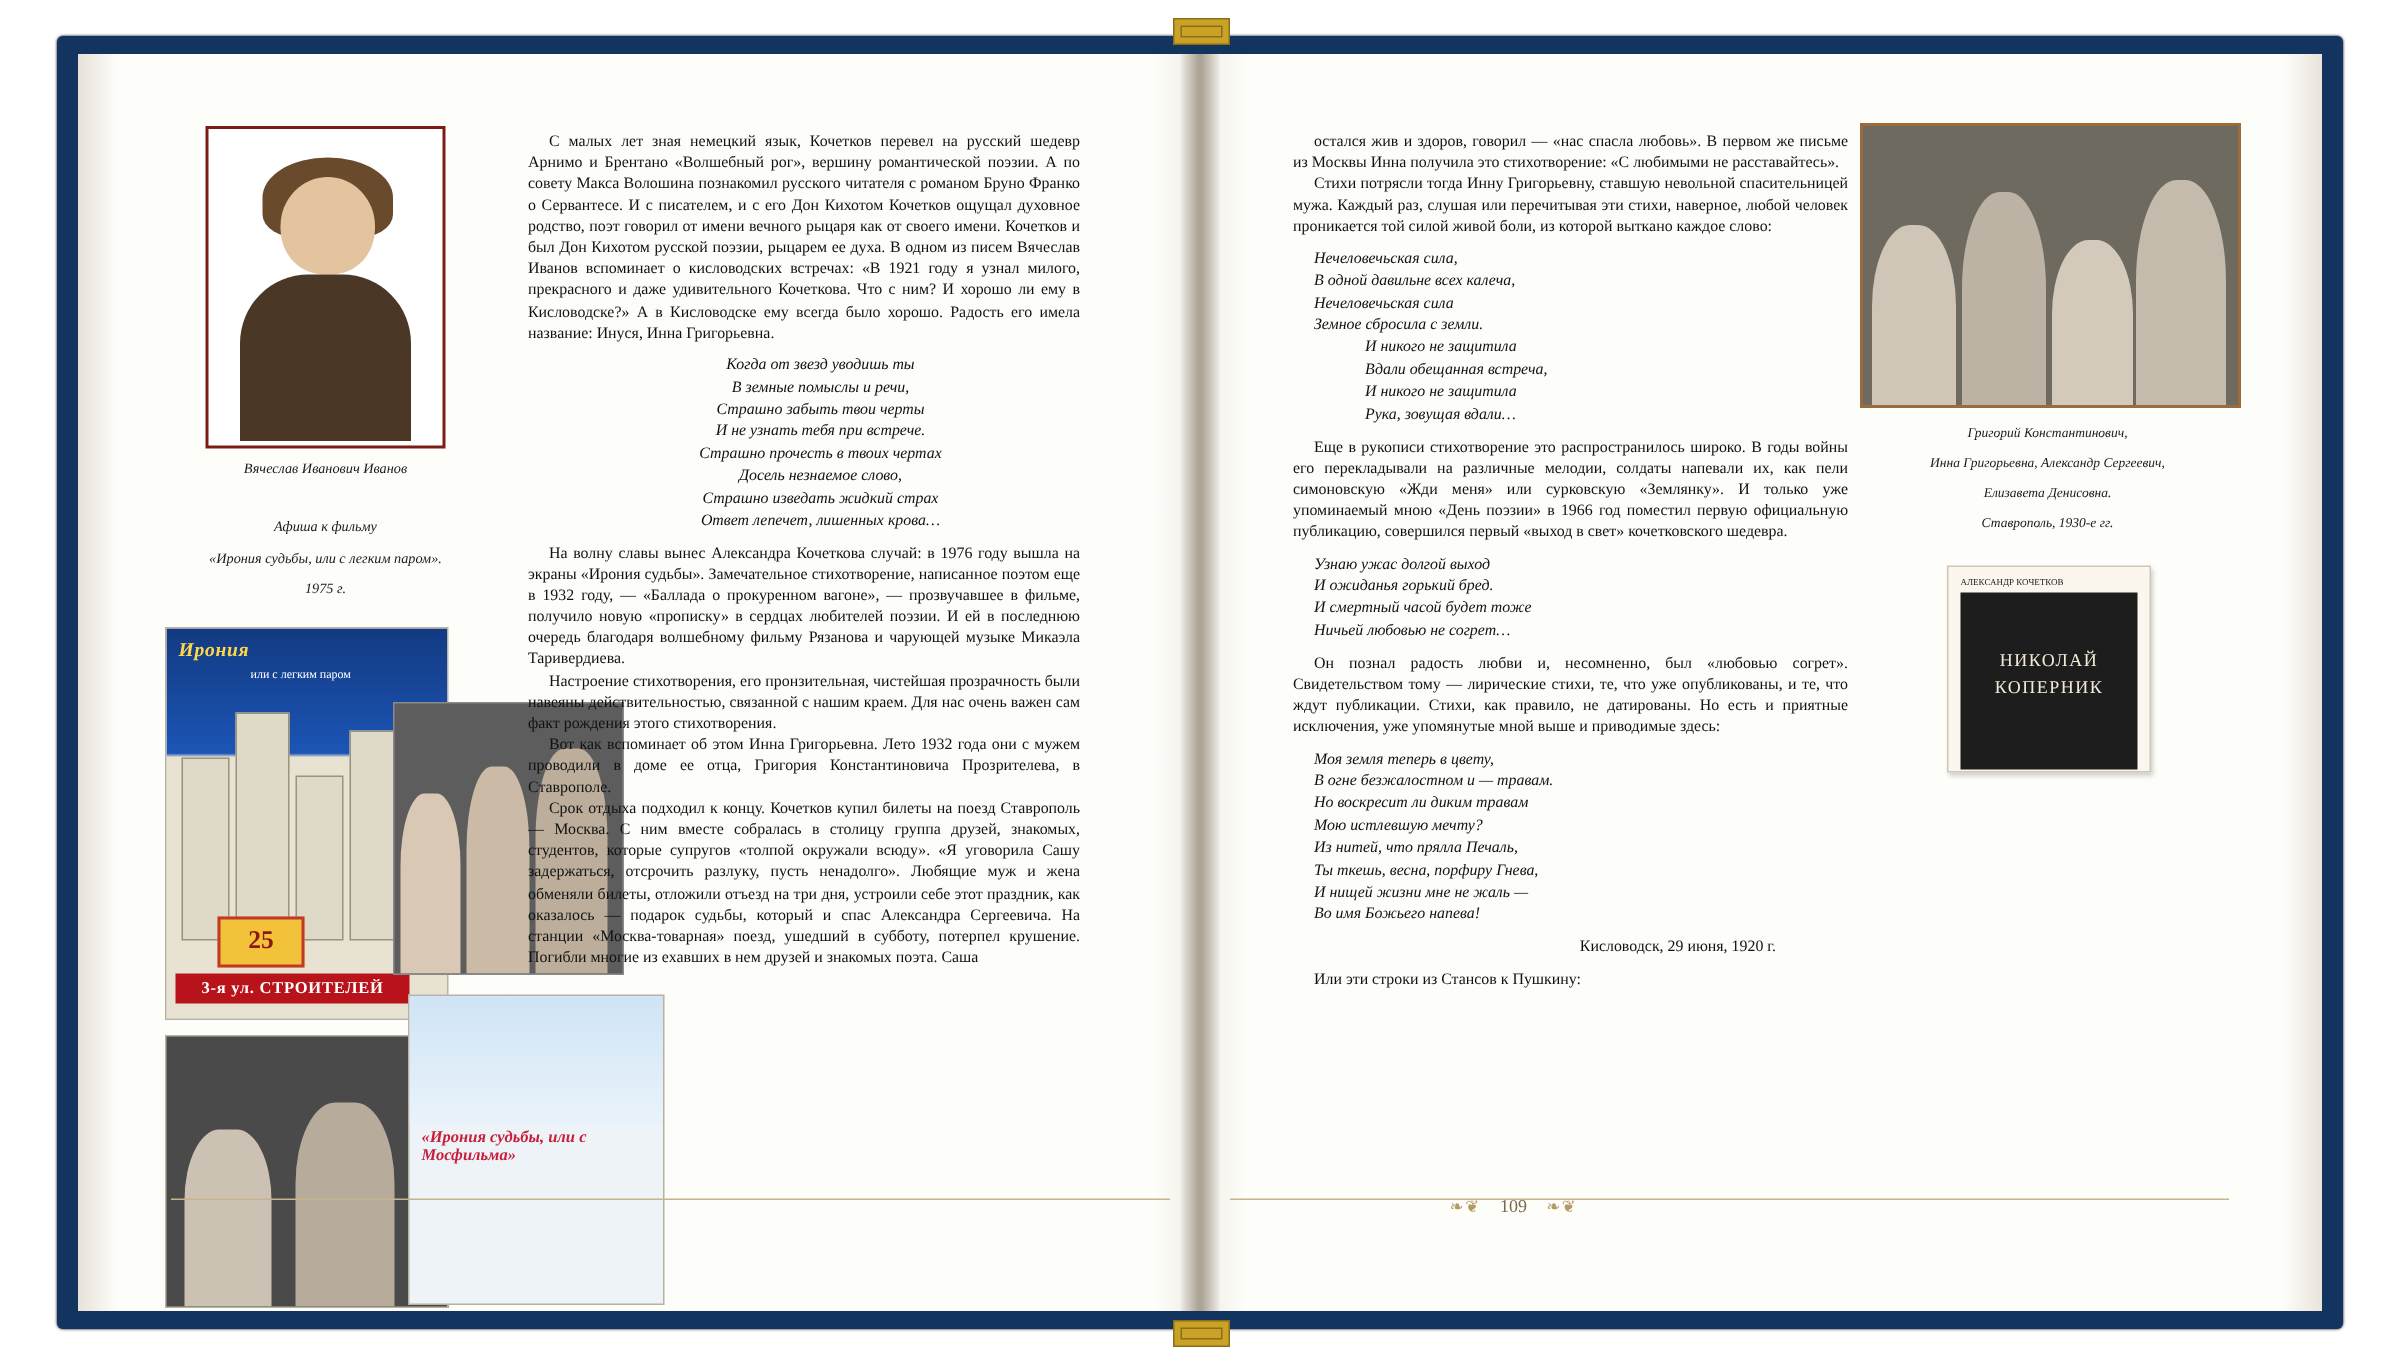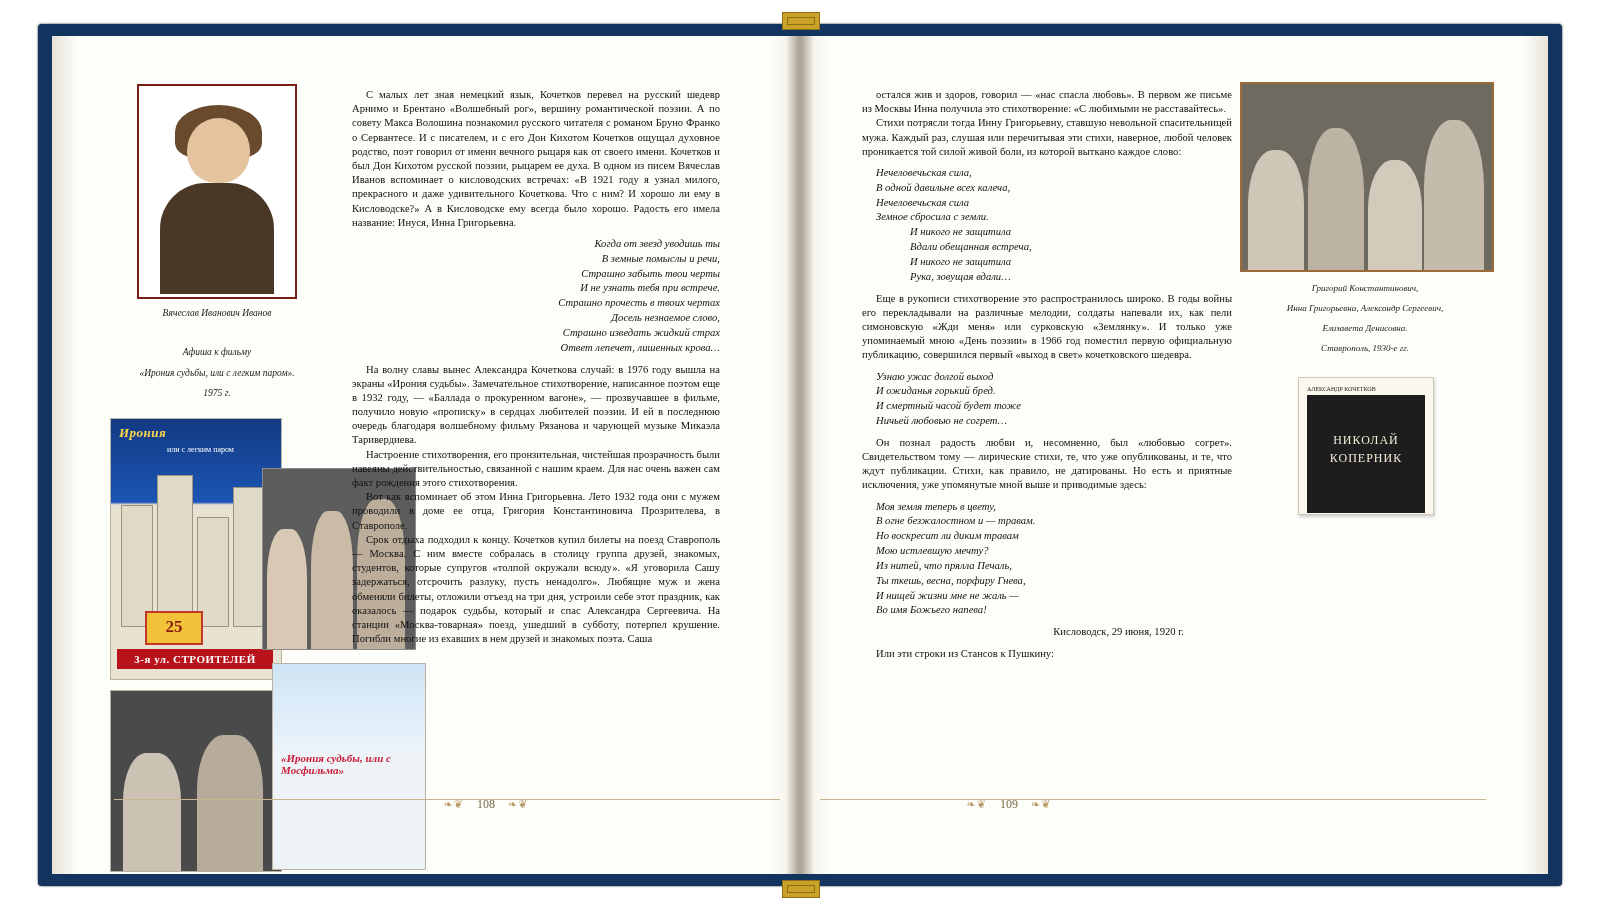--- a/index.html
+++ b/index.html
@@ -137,20 +137,21 @@
   }
   .caption.small { font-size: 9px; }
   .poster-block {
     position: relative;
     margin-top: 18px;
   }
   .poster {
     position: absolute;
     border: 1px solid #b9b2a3;
     overflow: hidden;
+    padding-left: 17px;
   }
   .poster-1 {
     left: -12px; top: 0;
     width: 170px; height: 260px;
     background: linear-gradient(#123a82 0%, #1c55b5 32%, #e8e2d2 33%, #e8e2d2 100%);
   }
   .poster-1 .p1-title {
     position: absolute;
     top: 6px; left: 8px;
     color: #ffd84a;
@@ -250,21 +251,21 @@
     width: 370px;
     font-size: 10.6px;
     line-height: 1.34;
     text-align: justify;
     color: #111;
   }
   p.para { margin: 0 0 0 0; text-indent: 14px; }
   .verse {
     font-style: italic;
     margin: 7px 0 7px 22px;
-    text-align: right;
+    text-align: center;
     text-indent: 0;
     line-height: 1.4;
   }
   .verse-right {
     font-style: italic;
     margin: 7px 0 7px 14px;
     text-align: left;
     line-height: 1.4;
   }
   .signdate {
@@ -431,25 +432,20 @@
           <div>Ответ лепечет, лишенных крова…</div>
         </div>
 
         <p class="para">На волну славы вынес Александра Кочеткова случай: в 1976 году вышла на экраны «Ирония судьбы». Замечательное стихотворение, написанное поэтом еще в 1932 году, — «Баллада о прокуренном вагоне», — прозвучавшее в фильме, получило новую «прописку» в сердцах любителей поэзии. И ей в последнюю очередь благодаря волшебному фильму Рязанова и чарующей музыке Микаэла Таривердиева.</p>
         <p class="para">Настроение стихотворения, его пронзительная, чистейшая прозрачность были навеяны действительностью, связанной с нашим краем. Для нас очень важен сам факт рождения этого стихотворения.</p>
         <p class="para">Вот как вспоминает об этом Инна Григорьевна. Лето 1932 года они с мужем проводили в доме ее отца, Григория Константиновича Прозрителева, в Ставрополе.</p>
         <p class="para">Срок отдыха подходил к концу. Кочетков купил билеты на поезд Ставрополь — Москва. С ним вместе собралась в столицу группа друзей, знакомых, студентов, которые супругов «толпой окружали всюду». «Я уговорила Сашу задержаться, отсрочить разлуку, пусть ненадолго». Любящие муж и жена обменяли билеты, отложили отъезд на три дня, устроили себе этот праздник, как оказалось — подарок судьбы, который и спас Александра Сергеевича. На станции «Москва-товарная» поезд, ушедший в субботу, потерпел крушение. Погибли многие из ехавших в нем друзей и знакомых поэта. Саша</p>
       </div>
 
       <div class="rule l"></div>
-      <div class="folio" style="padding-left:120px;">
-        <span class="orn">❧❦</span>
-        <span style="margin:0 10px;">108</span>
-        <span class="orn">❧❦</span>
-      </div>
     </div>
 
     <div class="page right">
 
       <div class="col-text-right">
         <p class="para">остался жив и здоров, говорил — «нас спасла любовь». В первом же письме из Москвы Инна получила это стихотворение: «С любимыми не расставайтесь».</p>
         <p class="para">Стихи потрясли тогда Инну Григорьевну, ставшую невольной спасительницей мужа. Каждый раз, слушая или перечитывая эти стихи, наверное, любой человек проникается той силой живой боли, из которой выткано каждое слово:</p>
 
         <div class="verse-right">
           <div>Нечеловечьская сила,</div>

